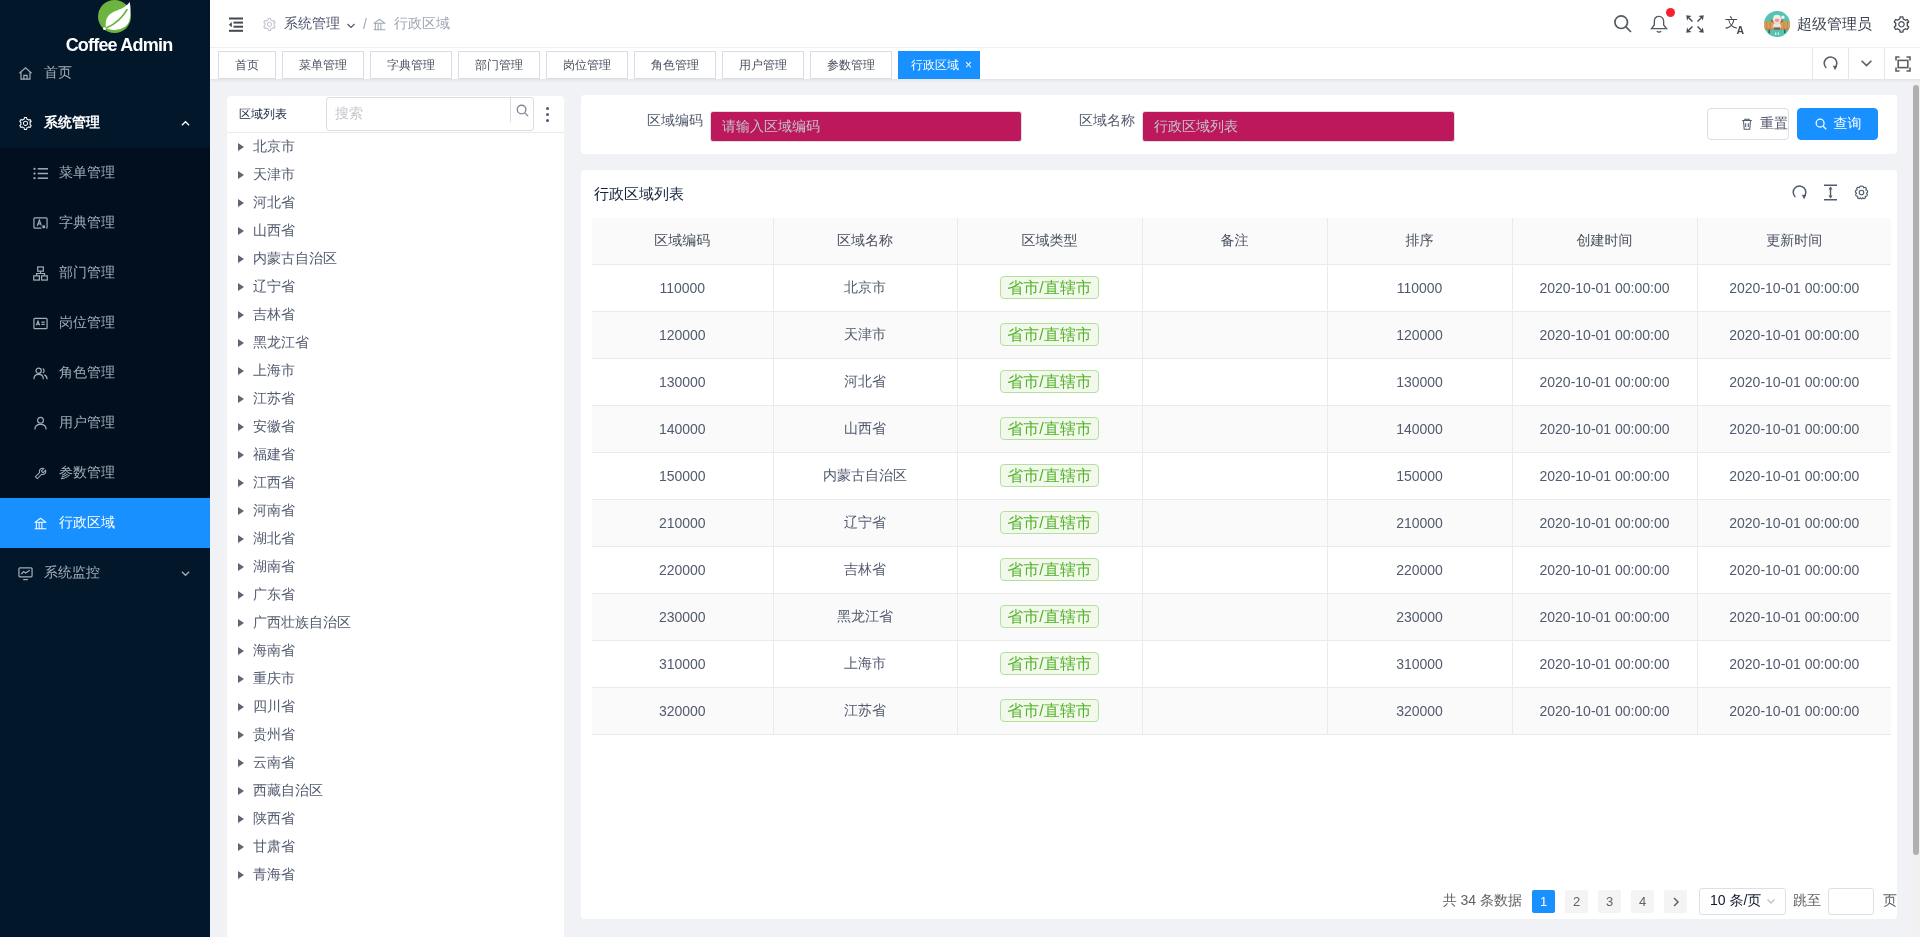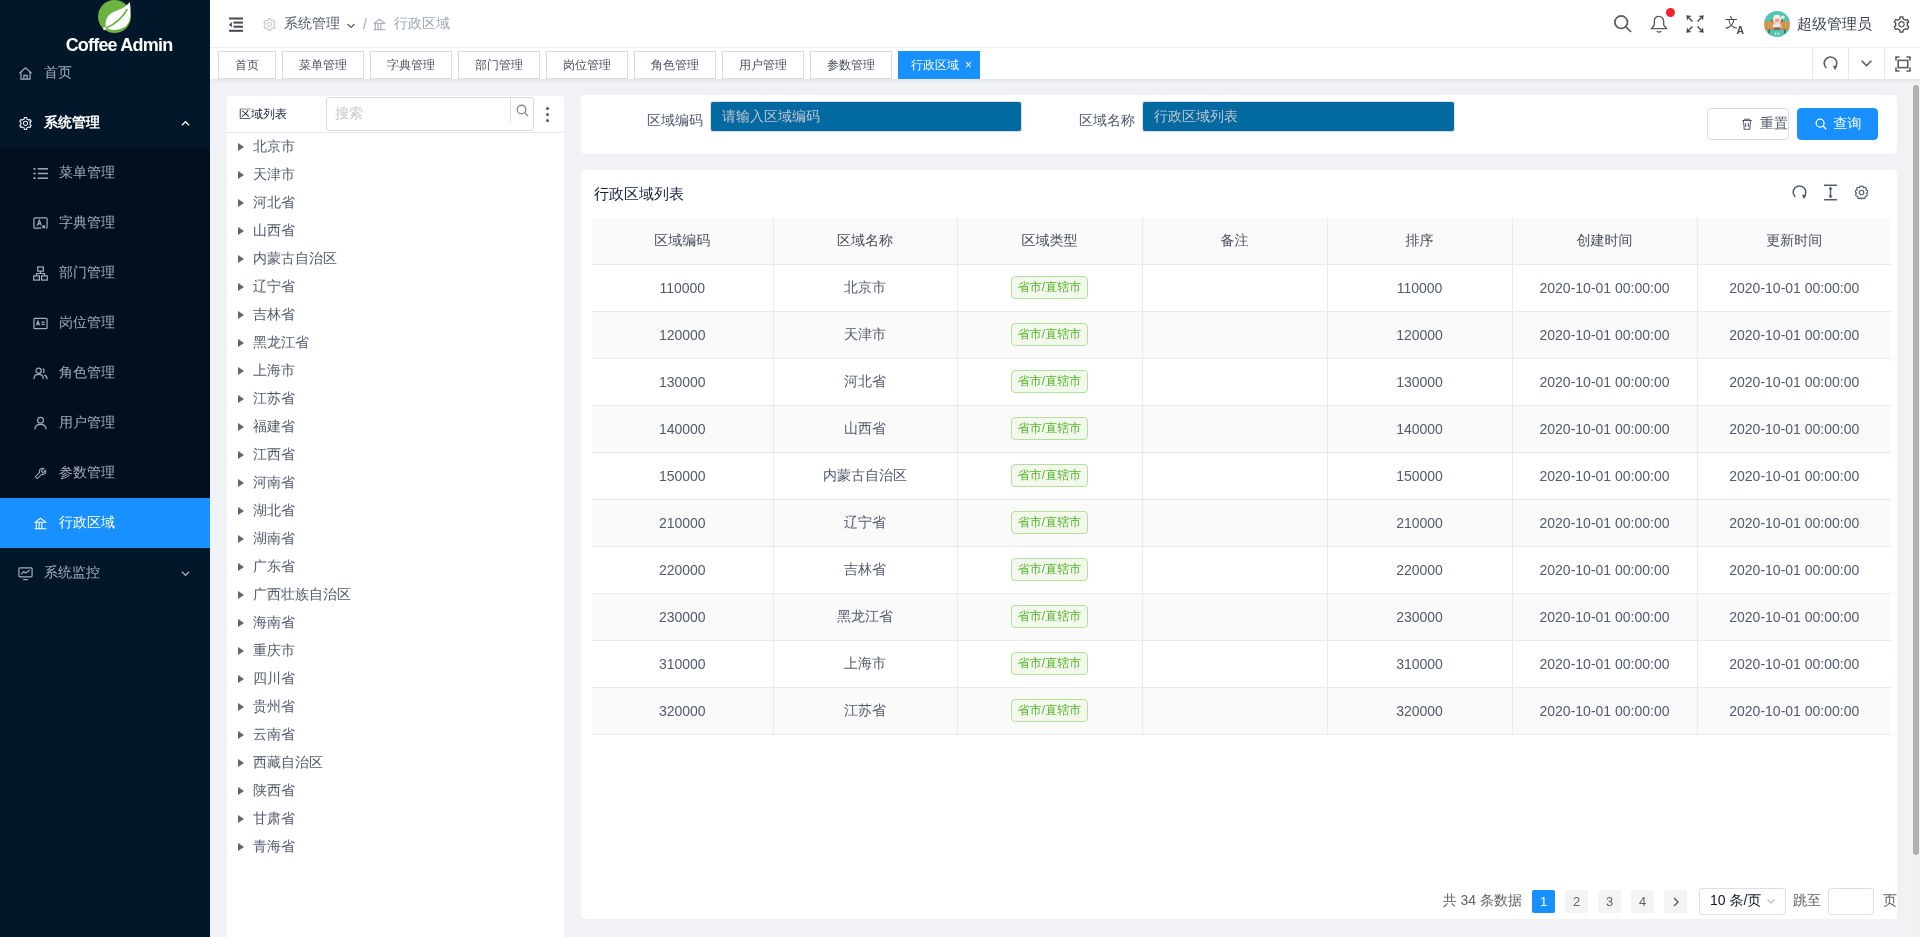--- a/index.html
+++ b/index.html
@@ -39,37 +39,37 @@
 #tsearch { flex:1; height:34px; border:1px solid #dcdee2; border-radius:3px; display:flex; align-items:center; position:relative; }
 #tsearch .ph { color:#c5c8ce; font-size:14px; padding-left:8px; }
 #tsearch .sbtn { position:absolute; right:0; top:0; width:23px; height:24px; border-left:1px solid #dcdee2; display:flex; align-items:center; justify-content:center; }
 #tdots { width:10px; margin-left:8px; display:flex; flex-direction:column; align-items:center; }
 #tdots i { width:3px; height:3px; border-radius:50%; background:#515a6e; margin:1.5px 0; }
 .titem { height:28px; display:flex; align-items:center; padding-left:11px; font-size:14px; color:#515a6e; }
 .caret { width:0; height:0; border-left:6px solid #5f6673; border-top:4px solid transparent; border-bottom:4px solid transparent; margin-right:9px; }
 
 #filtercard { position:absolute; left:581px; top:95px; width:1316px; height:59px; background:#fff; border-radius:4px; }
 .flabel { font-size:14px; color:#515a6e; position:absolute; top:17px; }
-.finput { position:absolute; top:6px; height:31px; border:1px solid #dcdee2; border-radius:3px; background:#0369a1; font-size:14px; color:#c0c4cc; line-height:29px; padding-left:11px; }
+.finput { position:absolute; top:16px; height:31px; border:1px solid #dcdee2; border-radius:3px; background:#be185d; font-size:14px; color:#c0c4cc; line-height:29px; padding-left:11px; }
 .btn { position:absolute; top:13px; height:32px; border-radius:4px; font-size:14px; display:flex; align-items:center; justify-content:center; }
 #btnreset { left:1126px; width:82px; border:1px solid #dcdee2; background:#fff; color:#515a6e;padding-left:32px; }
 #btnquery { left:1216px; width:81px; background:#1890ff; color:#fff; border:1px solid #1890ff; }
 .btn svg { margin-right:6px; }
 
 #maincard { position:absolute; left:581px; top:170px; width:1316px; height:749px; background:#fff; border-radius:4px; }
 #mctitle { position:absolute; left:13px; top:15px; font-size:15px; color:#17233d; }
 #mcicons { position:absolute; right:27px; top:14px; display:flex; align-items:center; }
 #mcicons > div { margin-left:15px; display:flex; }
 table { border-collapse:collapse; table-layout:fixed; width:1299px; position:absolute; left:11px; top:48px; font-size:14px; }
 th { background:#fafafa; color:#49505e; font-weight:normal; height:46px; border:1px solid #e8eaec; border-top:none; }
 th:first-child { border-left:none; } th:last-child { border-right:none; }
 td { height:47px; text-align:center; color:#515a6e; border:1px solid #e8eaec; border-top:none; }
 td:first-child { border-left:none; } td:last-child { border-right:none; }
 tr.even td { background:#fafafa; }
-.badge { display:inline-block; border:1px solid #b3e19d; background:#f2f9ec; color:#54b32a; font-size:12px; line-height:21px; padding:0 6px; border-radius:4px; }
+.badge { display:inline-block; border:1px solid #b3e19d; background:#f2f9ec; color:#54b32a; font-size:16px; line-height:21px; padding:0 6px; border-radius:4px; }
 
 #pager { position:absolute; right:0px; bottom:4px; height:28px; display:flex; align-items:center; font-size:14px; color:#606266; }
 .pgbtn { min-width:23px; height:23px; line-height:23px; text-align:center; background:#f4f4f5; color:#606266; border-radius:2px; margin:0 5px; padding:0 2px; font-size:13px; }
 .pgbtn.on { background:#1890ff; color:#fff; }
 #psel { width:87px; height:27px; border:1px solid #dcdfe6; border-radius:3px; margin-left:7px; margin-right:7px; display:flex; align-items:center; justify-content:space-between; padding:0 9px 0 10px; color:#0f172a; }
 #jumpin { width:46px; height:27px; border:1px solid #dcdfe6; border-radius:3px; margin:0 9px 0 7px; }
 
 #sbar { position:absolute; right:0; top:80px; width:8px; height:857px; background:#f1f1f1; }
 #sthumb { position:absolute; left:1px; top:5px; width:6px; height:770px; background:#b0b0b0; border-radius:3px; }
 .ico { display:inline-flex; }
@@ -345,20 +345,21 @@
       <div class="titem"><span class="caret"></span>北京市</div>
       <div class="titem"><span class="caret"></span>天津市</div>
       <div class="titem"><span class="caret"></span>河北省</div>
       <div class="titem"><span class="caret"></span>山西省</div>
       <div class="titem"><span class="caret"></span>内蒙古自治区</div>
       <div class="titem"><span class="caret"></span>辽宁省</div>
       <div class="titem"><span class="caret"></span>吉林省</div>
       <div class="titem"><span class="caret"></span>黑龙江省</div>
       <div class="titem"><span class="caret"></span>上海市</div>
       <div class="titem"><span class="caret"></span>江苏省</div>
+      <div class="titem"><span class="caret"></span>安徽省</div>
       <div class="titem"><span class="caret"></span>福建省</div>
       <div class="titem"><span class="caret"></span>江西省</div>
       <div class="titem"><span class="caret"></span>河南省</div>
       <div class="titem"><span class="caret"></span>湖北省</div>
       <div class="titem"><span class="caret"></span>湖南省</div>
       <div class="titem"><span class="caret"></span>广东省</div>
       <div class="titem"><span class="caret"></span>广西壮族自治区</div>
       <div class="titem"><span class="caret"></span>海南省</div>
       <div class="titem"><span class="caret"></span>重庆市</div>
       <div class="titem"><span class="caret"></span>四川省</div>

